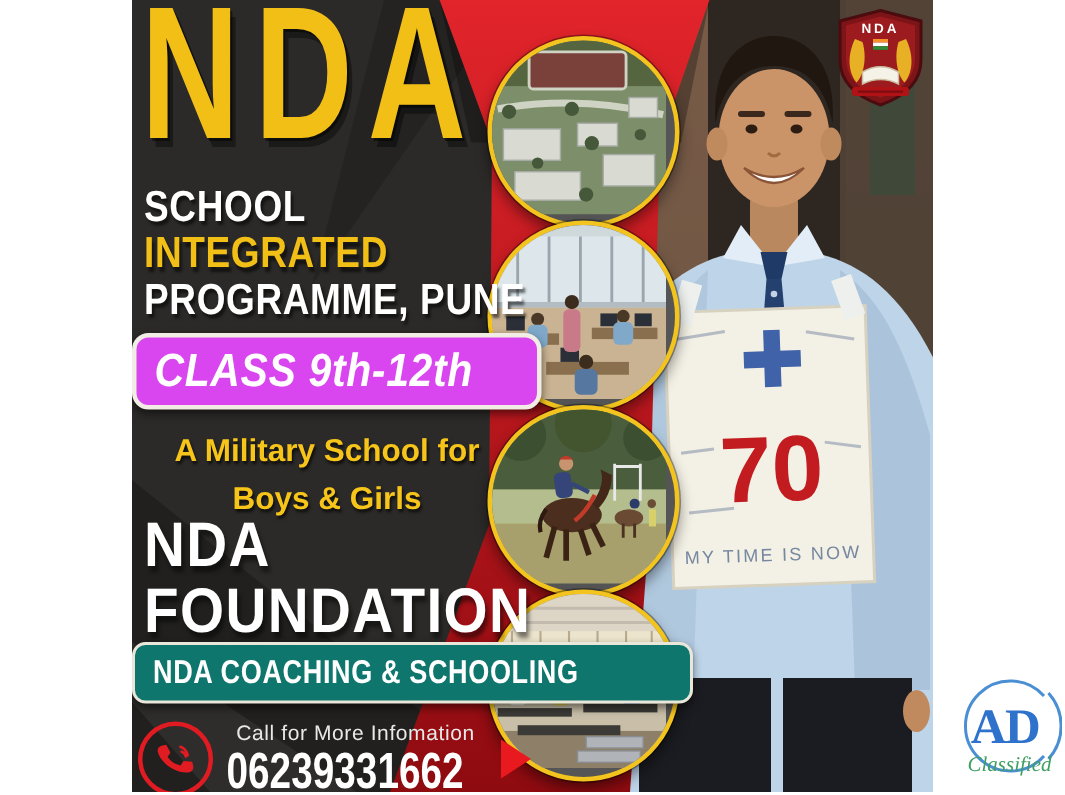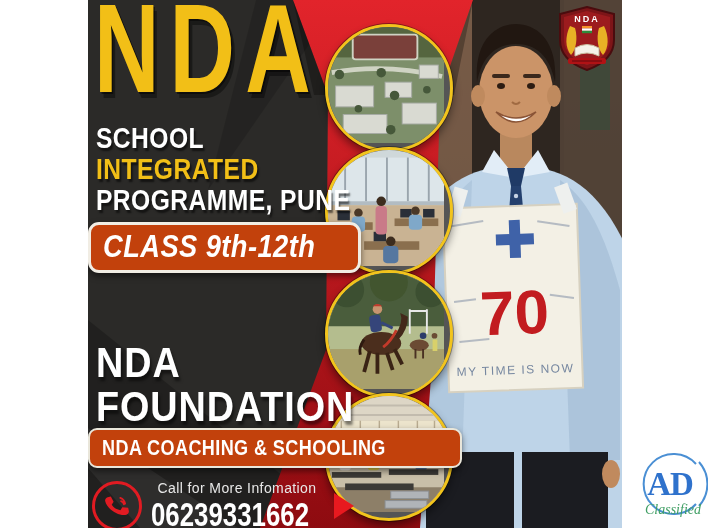--- a/index.html
+++ b/index.html
@@ -12,30 +12,30 @@
   .photo-panel svg{display:block;}
   
   .headline{position:absolute;left:6px;top:-14px;z-index:6;color:#f2bf17;font-weight:900;
             font-size:126px;line-height:1;letter-spacing:14px;transform:scaleX(.72);transform-origin:left top;
             text-shadow:5px 6px 0 rgba(0,0,0,.38),2px 2px 0 rgba(0,0,0,.5);}
   .subline{position:absolute;left:8px;z-index:6;font-weight:900;font-size:29px;line-height:1;
            transform:scaleX(.85);transform-origin:left top;letter-spacing:.5px;
            text-shadow:2px 3px 2px rgba(0,0,0,.55);}
   .subline.white{color:#ffffff;}
   .subline.yellow{color:#f2bf17;}
-  .class-badge{position:absolute;left:0;top:222px;z-index:6;background:#c2410c;border:3px solid #f1ede4;
+  .class-badge{position:absolute;left:0;top:222px;z-index:6;background:#d946ef;border:3px solid #f1ede4;
                border-radius:11px;padding:6px 14px 8px 12px;box-shadow:0 3px 6px rgba(0,0,0,.5);}
   .class-badge span{display:inline-block;color:#fff;font-weight:900;font-style:italic;font-size:31px;
                line-height:1;transform:scaleX(.88);transform-origin:left center;letter-spacing:.5px;}
   .military{position:absolute;left:6px;top:285px;width:248px;z-index:6;text-align:center;color:#f7c51a;
             font-weight:700;font-size:21px;line-height:1.5;text-shadow:1px 2px 2px rgba(0,0,0,.7);}
   .foundation{position:absolute;left:8px;top:341px;z-index:6;color:#ffffff;font-weight:900;font-size:42px;
               line-height:1.05;transform:scaleX(.9);transform-origin:left top;letter-spacing:1px;
               text-shadow:2px 4px 3px rgba(0,0,0,.5);}
-  .coach-banner{position:absolute;left:0;top:428px;z-index:6;background:#c2410c;border:2px solid #e9e6da;
+  .coach-banner{position:absolute;left:0;top:428px;z-index:6;background:#0f766e;border:2px solid #e9e6da;
                 border-radius:9px;padding:7px 12px;box-shadow:0 3px 6px rgba(0,0,0,.5);}
   .coach-banner span{display:inline-block;color:#fff;font-weight:700;font-size:22px;line-height:1;
                 transform:scaleX(.82);transform-origin:left center;letter-spacing:.5px;}
   .call-row{position:absolute;left:4px;top:480px;z-index:6;display:flex;align-items:center;gap:9px;}
   .phone-badge{width:44px;height:44px;border:3px solid #e11b22;border-radius:50%;display:flex;
                align-items:center;justify-content:center;flex:0 0 auto;}
   .call-texts{width:172px;text-align:center;}
   .call-label{color:#e8e8e8;font-size:14px;letter-spacing:.4px;line-height:1.2;}
   .call-number{color:#ffffff;font-weight:900;font-size:34px;line-height:1.05;transform:scaleX(.76);
                transform-origin:left center;white-space:nowrap;}
@@ -311,20 +311,22 @@
     <div class="headline">NDA</div>
     <div class="subline white" style="top:124px;">SCHOOL</div>
     <div class="subline yellow" style="top:155px;">INTEGRATED</div>
     <div class="subline white" style="top:186px;">PROGRAMME, PUNE</div>
 
     <div class="class-badge">
       <span>CLASS 9th-12th</span>
     </div>
 
     <div class="military">
+      <div>A Military School for</div>
+      <div>Boys &amp; Girls</div>
     </div>
 
     <div class="foundation">
       <div>NDA</div>
       <div>FOUNDATION</div>
     </div>
 
     <div class="coach-banner">
       <span>NDA COACHING &amp; SCHOOLING</span>
     </div>

